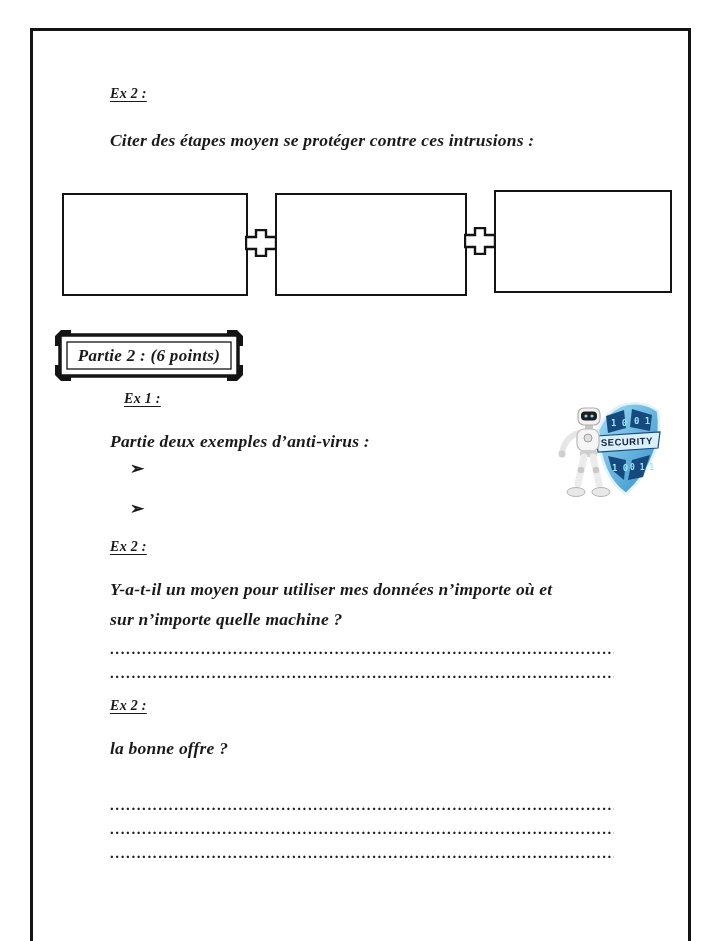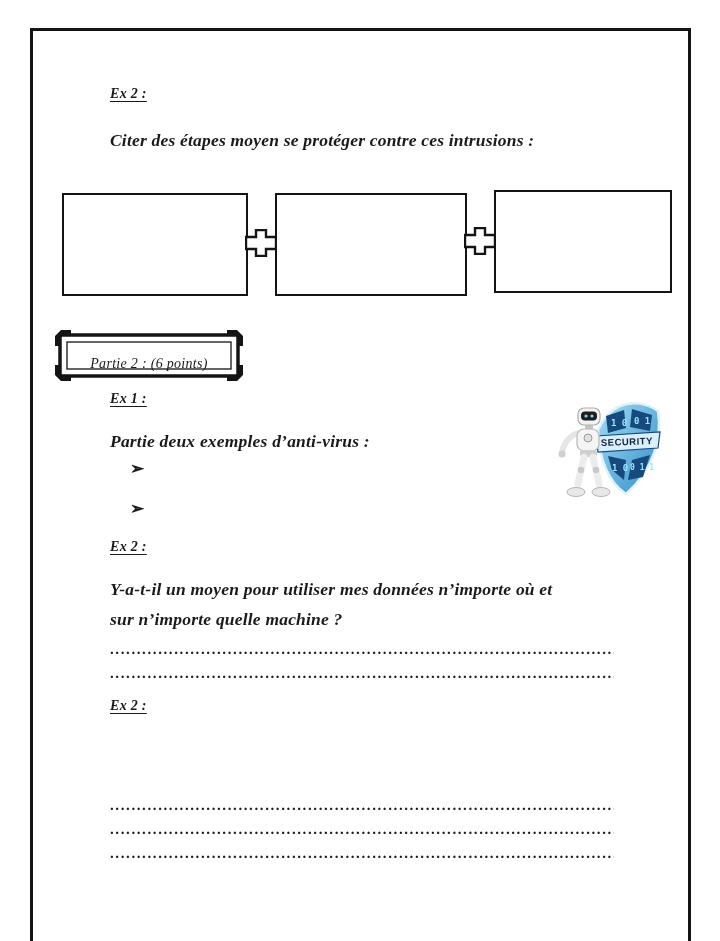--- a/index.html
+++ b/index.html
@@ -23,23 +23,23 @@
   }
 
   .answer-box {
     position: absolute; border: 2px solid #141414; background: #fff; height: 103px;
   }
   .connector { position: absolute; width: 32px; height: 28px; }
 
   .plaque { position: absolute; left: 55px; top: 330px; width: 188px; height: 51px; }
   .plaque svg { position: absolute; left: 0; top: 0; }
   .plaque-label {
-    position: absolute; left: 0; top: 8px; width: 100%; height: 100%;
+    position: absolute; left: 0; top: 0; width: 100%; height: 100%;
     display: flex; align-items: center; justify-content: center;
-    font-weight: 400; font-style: italic; font-size: 14px; letter-spacing: .3px;
+    font-weight: 700; font-style: italic; font-size: 17px; letter-spacing: .3px;
   }
 
   .bullet { font-size: 17px; font-weight: 700; line-height: 20px; }
 
   .dots {
     font-weight: 700; font-size: 15px; letter-spacing: 1.6px; line-height: 18px;
     width: 504px; height: 18px; overflow: hidden; white-space: nowrap; color: #1d1d1d;
   }
 
   .robot-img { position: absolute; left: 554px; top: 400px; width: 112px; height: 104px; }
@@ -69,21 +69,21 @@
     <rect x="5" y="5" width="178" height="41" fill="none" stroke="#141414" stroke-width="3.5"></rect>
     <rect x="12" y="12" width="164" height="27" fill="none" stroke="#141414" stroke-width="1.3"></rect>
     <path d="M0,16 V6 L6,0 H16 V5 H8 L5,8 V16 Z" fill="#141414"></path>
     <path d="M188,16 V6 L182,0 H172 V5 H180 L183,8 V16 Z" fill="#141414"></path>
     <path d="M0,35 V45 L6,51 H16 V46 H8 L5,43 V35 Z" fill="#141414"></path>
     <path d="M188,35 V45 L182,51 H172 V46 H180 L183,43 V35 Z" fill="#141414"></path>
   </svg>
   <div class="plaque-label">Partie 2 : (6 points)</div>
 </div>
 
-<div class="abs ex-heading" style="left:110px; top:391px;">Ex 1 :</div>
+<div class="abs ex-heading" style="left:124px; top:391px;">Ex 1 :</div>
 
 <div class="abs prompt" style="left:110px; top:426px;">Partie deux exemples d’anti-virus :</div>
 
 <div class="abs bullet" style="left:130px; top:459px;">➢</div>
 <div class="abs bullet" style="left:130px; top:499px;">➢</div>
 
 <svg class="robot-img" viewBox="0 0 112 104">
   <defs>
     <linearGradient id="shieldGrad" x1="0" y1="0" x2="1" y2="1">
       <stop offset="0" stop-color="#a5ddf5"></stop>
@@ -129,17 +129,18 @@
   <div>Y-a-t-il un moyen pour utiliser mes  données n’importe où et</div>
   <div>sur n’importe quelle machine ?</div>
 </div>
 
 <div class="abs dots" style="left:110px; top:640px;">........................................................................................................................................</div>
 <div class="abs dots" style="left:110px; top:664px;">........................................................................................................................................</div>
 
 <div class="abs ex-heading" style="left:110px; top:698px;">Ex 2 :</div>
 
 <div class="abs prompt" style="left:110px; top:733px;">
+  <div>la bonne offre ?</div>
 </div>
 
 <div class="abs dots" style="left:110px; top:796px;">........................................................................................................................................</div>
 <div class="abs dots" style="left:110px; top:820px;">........................................................................................................................................</div>
 <div class="abs dots" style="left:110px; top:844px;">........................................................................................................................................</div>
 
 </body></html>

